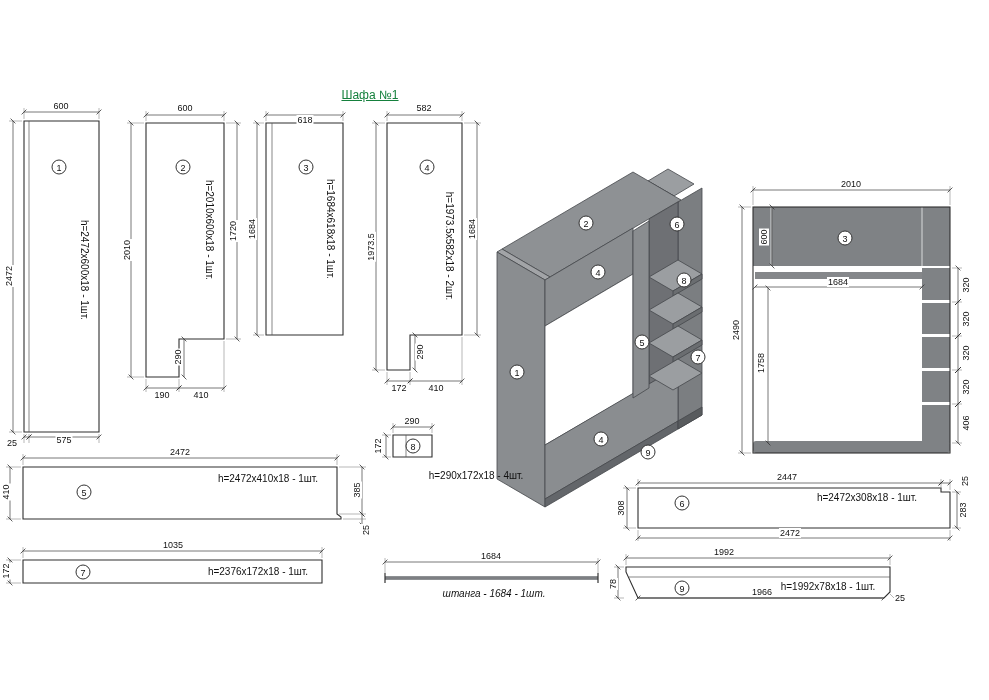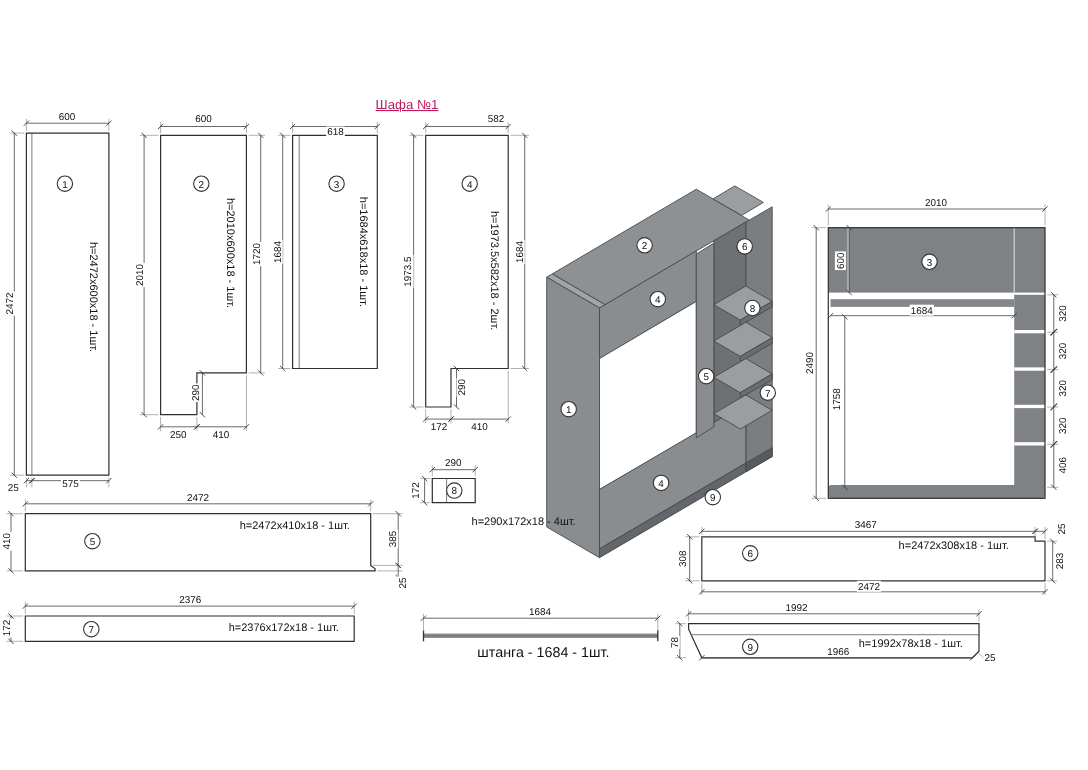--- a/index.html
+++ b/index.html
@@ -8,23 +8,23 @@
   #linework{position:absolute;left:0;top:0;}
   .dl{position:absolute;font-size:9px;line-height:10px;color:#111;background:#fff;
       padding:0 1px;white-space:nowrap;transform:translate(-50%,-50%);}
   .dlv{transform:translate(-50%,-50%) rotate(-90deg);}
   .spec{position:absolute;font-size:10px;line-height:11px;color:#111;white-space:nowrap;
         transform:translate(-50%,-50%);background:transparent;}
   .specv{transform:translate(-50%,-50%) rotate(90deg);}
   .pn{position:absolute;width:15px;height:15px;border:1px solid #333;border-radius:50%;
       background:#fff;font-size:9px;line-height:15px;text-align:center;
       transform:translate(-50%,-50%);box-sizing:border-box;}
-  .title{position:absolute;font-size:12px;text-decoration:underline;color:#be185d;
+  .title{position:absolute;font-size:12px;text-decoration:underline;color:#15803d;
          transform:translate(-50%,-50%);white-space:nowrap;}
-  .rodtxt{position:absolute;font-size:13px;color:#111;transform:translate(-50%,-50%);white-space:nowrap;}
+  .rodtxt{position:absolute;font-size:10px;color:#111;transform:translate(-50%,-50%);white-space:nowrap;font-style:italic;}
 </style>
 </head>
 <body>
 
 <div id="canvas">
 
 <svg id="linework" width="989" height="700" viewBox="0 0 989 700">
   <defs>
     <marker id="tk" markerWidth="8" markerHeight="8" refX="4" refY="4" orient="auto">
       <path d="M1,7 L7,1" stroke="#333" stroke-width="1" fill="none"></path>
@@ -228,57 +228,57 @@
 <div class="dl dlv" style="left:9px;top:276px;">2472</div>
 <div class="dl" style="left:12px;top:443px;">25</div>
 <div class="dl" style="left:64px;top:440px;">575</div>
 <div class="spec specv" style="left:84px;top:270px;">h=2472x600x18 - 1шт.</div>
 
 <div class="pn" style="left:183px;top:167px;">2</div>
 <div class="dl" style="left:185px;top:108px;">600</div>
 <div class="dl dlv" style="left:127px;top:250px;">2010</div>
 <div class="dl dlv" style="left:233px;top:231px;">1720</div>
 <div class="dl dlv" style="left:178px;top:357px;">290</div>
-<div class="dl" style="left:162px;top:395px;">250</div>
+<div class="dl" style="left:162px;top:395px;">190</div>
 <div class="dl" style="left:201px;top:395px;">410</div>
 <div class="spec specv" style="left:209px;top:230px;">h=2010x600x18 - 1шт.</div>
 
 <div class="pn" style="left:306px;top:167px;">3</div>
 <div class="dl" style="left:305px;top:120px;">618</div>
 <div class="dl dlv" style="left:252px;top:229px;">1684</div>
 <div class="spec specv" style="left:330px;top:229px;">h=1684x618x18 - 1шт.</div>
 
 <div class="pn" style="left:427px;top:167px;">4</div>
-<div class="dl" style="left:424px;top:108px;margin-left:27px;">582</div>
+<div class="dl" style="left:424px;top:108px;">582</div>
 <div class="dl dlv" style="left:371px;top:247px;">1973.5</div>
 <div class="dl dlv" style="left:472px;top:229px;">1684</div>
 <div class="dl dlv" style="left:420px;top:352px;">290</div>
 <div class="dl" style="left:399px;top:388px;">172</div>
 <div class="dl" style="left:436px;top:388px;">410</div>
 <div class="spec specv" style="left:449px;top:246px;">h=1973.5x582x18 - 2шт.</div>
 
 <div class="pn" style="left:413px;top:446px;">8</div>
 <div class="dl" style="left:412px;top:421px;">290</div>
 <div class="dl dlv" style="left:378px;top:446px;">172</div>
 <div class="spec" style="left:444px;top:475px;margin-left:32px;">h=290x172x18 - 4шт.</div>
 
 <div class="pn" style="left:84px;top:492px;">5</div>
 <div class="dl" style="left:180px;top:452px;">2472</div>
 <div class="dl dlv" style="left:6px;top:492px;">410</div>
 <div class="dl dlv" style="left:357px;top:490px;">385</div>
 <div class="dl dlv" style="left:366px;top:530px;">25</div>
 <div class="spec" style="left:268px;top:478px;">h=2472x410x18 - 1шт.</div>
 
 <div class="pn" style="left:83px;top:572px;">7</div>
-<div class="dl" style="left:173px;top:545px;">2376</div>
+<div class="dl" style="left:173px;top:545px;">1035</div>
 <div class="dl dlv" style="left:6px;top:571px;">172</div>
 <div class="spec" style="left:258px;top:571px;">h=2376x172x18 - 1шт.</div>
 
 <div class="pn" style="left:682px;top:503px;">6</div>
-<div class="dl" style="left:787px;top:477px;">3467</div>
+<div class="dl" style="left:787px;top:477px;">2447</div>
 <div class="dl dlv" style="left:965px;top:481px;">25</div>
 <div class="dl dlv" style="left:621px;top:508px;">308</div>
 <div class="dl dlv" style="left:963px;top:510px;">283</div>
 <div class="dl" style="left:790px;top:533px;">2472</div>
 <div class="spec" style="left:867px;top:497px;">h=2472x308x18 - 1шт.</div>
 
 <div class="pn" style="left:682px;top:588px;">9</div>
 <div class="dl" style="left:724px;top:552px;">1992</div>
 <div class="dl dlv" style="left:613px;top:584px;">78</div>
 <div class="dl" style="left:762px;top:592px;">1966</div>

